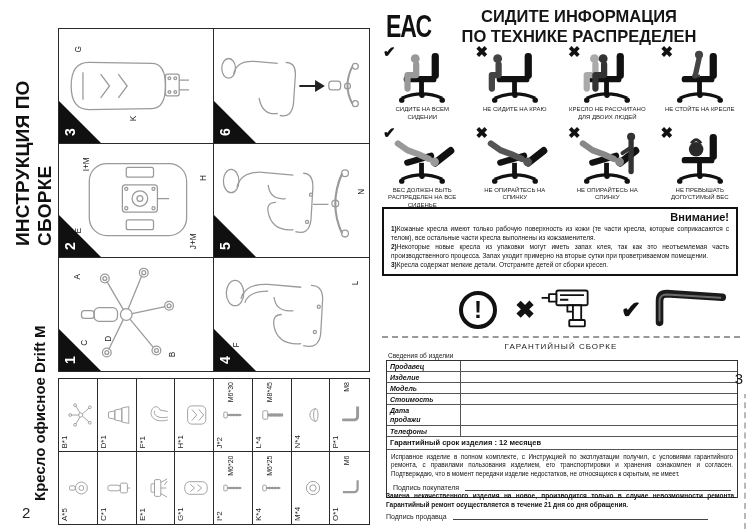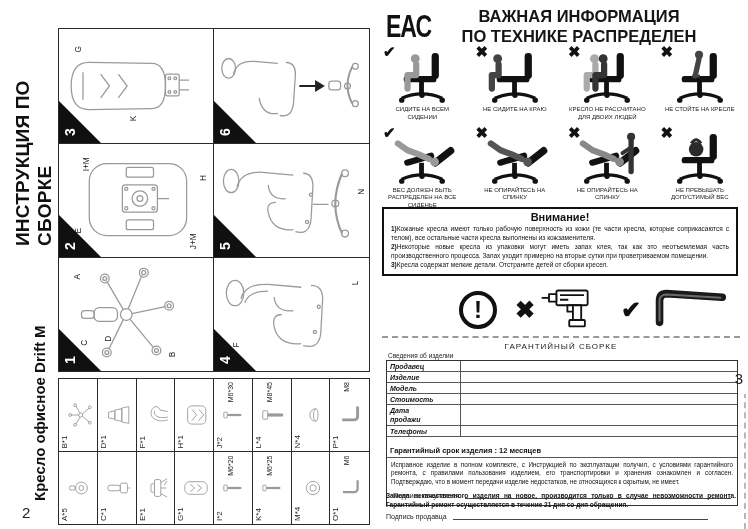--- a/index.html
+++ b/index.html
@@ -52,42 +52,42 @@
   .picto-grid { position:absolute; left:2px; right:2px; top:46px;
                 display:grid; grid-template-columns:repeat(4,1fr); row-gap:5px; }
   .picto-cell { position:relative; text-align:center; padding-top:2px; }
   .mark { position:absolute; left:7px; top:-3px; font-size:15px; font-weight:bold; color:#111; }
   .picto { height:56px; display:flex; align-items:flex-end; justify-content:center; }
   .picto svg { height:54px; width:66px; }
   .cap { margin-top:2px; font-size:6px; line-height:1.3; color:#222; padding:0 5px; }
 
   .attention { position:absolute; left:8px; right:10px; top:207px; border:2px solid #111;
                padding:2px 7px 4px; background:#fff; }
-  .att-title { text-align:center; font-size:11px; font-weight:bold; margin-bottom:2px; }
+  .att-title { text-align:right; font-size:11px; font-weight:bold; margin-bottom:2px; }
   .att-item { font-size:6.5px; line-height:1.38; text-align:justify; color:#111; }
 
   .tools-row { position:absolute; left:0; right:0; top:286px; height:48px; display:flex;
                align-items:center; justify-content:center; gap:18px; padding-left:70px; }
   .warn-circle { width:38px; height:38px; border:4px solid #111; border-radius:50%;
                  display:flex; align-items:center; justify-content:center;
                  font-size:24px; font-weight:900; color:#111; flex:0 0 auto; }
   .tool-group { display:flex; align-items:center; gap:6px; }
   .tmark { font-size:24px; font-weight:bold; color:#111; line-height:1; }
 
   .dash-sep { position:absolute; left:8px; right:8px; top:336px; border-top:2px dashed #999; }
   .w-title { position:absolute; left:0; right:0; top:342px; text-align:center; font-size:8px;
              letter-spacing:1px; color:#222; }
   .w-info { position:absolute; left:14px; top:352px; font-size:6.5px; color:#222; }
 
   .w-table { position:absolute; left:12px; right:10px; top:360px; border:1.5px solid #333; background:#fff; }
   .w-row { display:flex; border-bottom:1px solid #555; min-height:10px; }
   .w-label { width:74px; border-right:1px solid #555; font-size:7px; font-weight:bold; font-style:italic;
              padding:1px 0 0 3px; white-space:pre-line; line-height:1.3; color:#111; }
   .w-value { flex:1; }
-  .w-term { border-bottom:1px solid #555; font-size:7.5px; font-weight:bold; padding:1.5px 0 1.5px 3px;margin-top:8px; }
+  .w-term { border-bottom:1px solid #555; font-size:7.5px; font-weight:bold; padding:1.5px 0 1.5px 3px; }
   .w-agree { font-size:6.3px; line-height:1.35; text-align:justify; padding:3px 4px 1px; color:#111; }
   .w-sig { display:flex; align-items:flex-end; gap:6px; font-size:7px; padding:4px 6px 6px; color:#222; }
   .sig-line { flex:1; border-bottom:1px solid #444; height:8px; }
   .w-replace { position:absolute; left:12px; right:12px; top:492px; font-size:6.5px; font-weight:bold;
                line-height:1.35; text-align:justify; color:#111; }
   .seller-sig { position:absolute; left:12px; right:40px; top:512px; display:flex; align-items:flex-end;
                 gap:6px; font-size:7px; color:#222; }
 
   .pageno { position:absolute; font-size:15px; color:#222; }
   .pn-left { left:22px; bottom:8px; }
@@ -401,21 +401,21 @@
             <span class="stepnum">6</span>
           </div>
         </div>
     </div>
     <div class="pageno pn-left">2</div>
   </section>
 
   <section class="sheet-right">
     <div class="eac">ЕАС</div>
     <div class="safety-title">
-      <div>ВАЖНАЯ ИНФОРМАЦИЯ</div>
+      <div>СИДИТЕ ИНФОРМАЦИЯ</div>
       <div>ПО ТЕХНИКЕ РАСПРЕДЕЛЕН</div>
     </div>
 
     <div class="picto-grid" id="picto-grid">
         <div class="picto-cell">
           <span class="mark">✔</span>
           <div class="picto">
             <svg viewBox="0 0 62 56">
               <rect x="41" y="3" width="7.5" height="27" rx="3.5" fill="#111"></rect>
               <rect x="12" y="27" width="34" height="6.5" rx="3" fill="#111"></rect>

